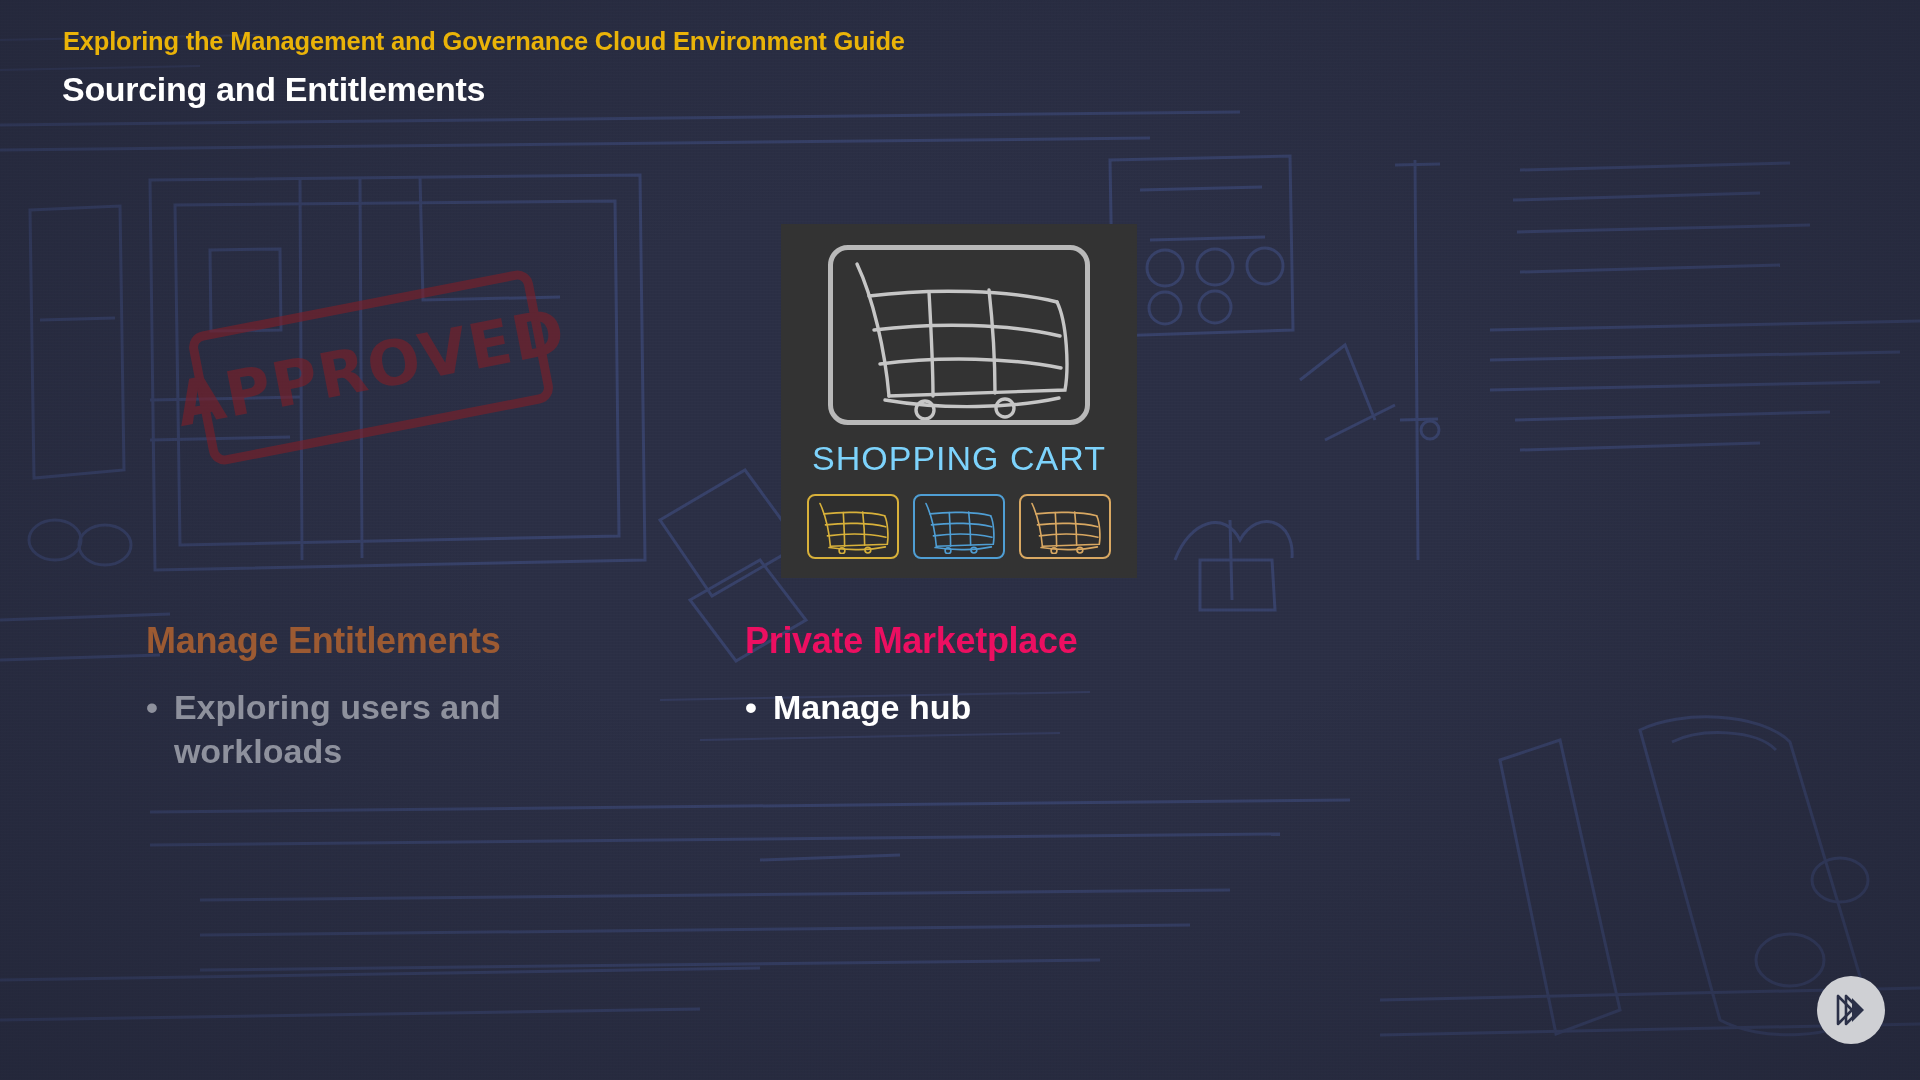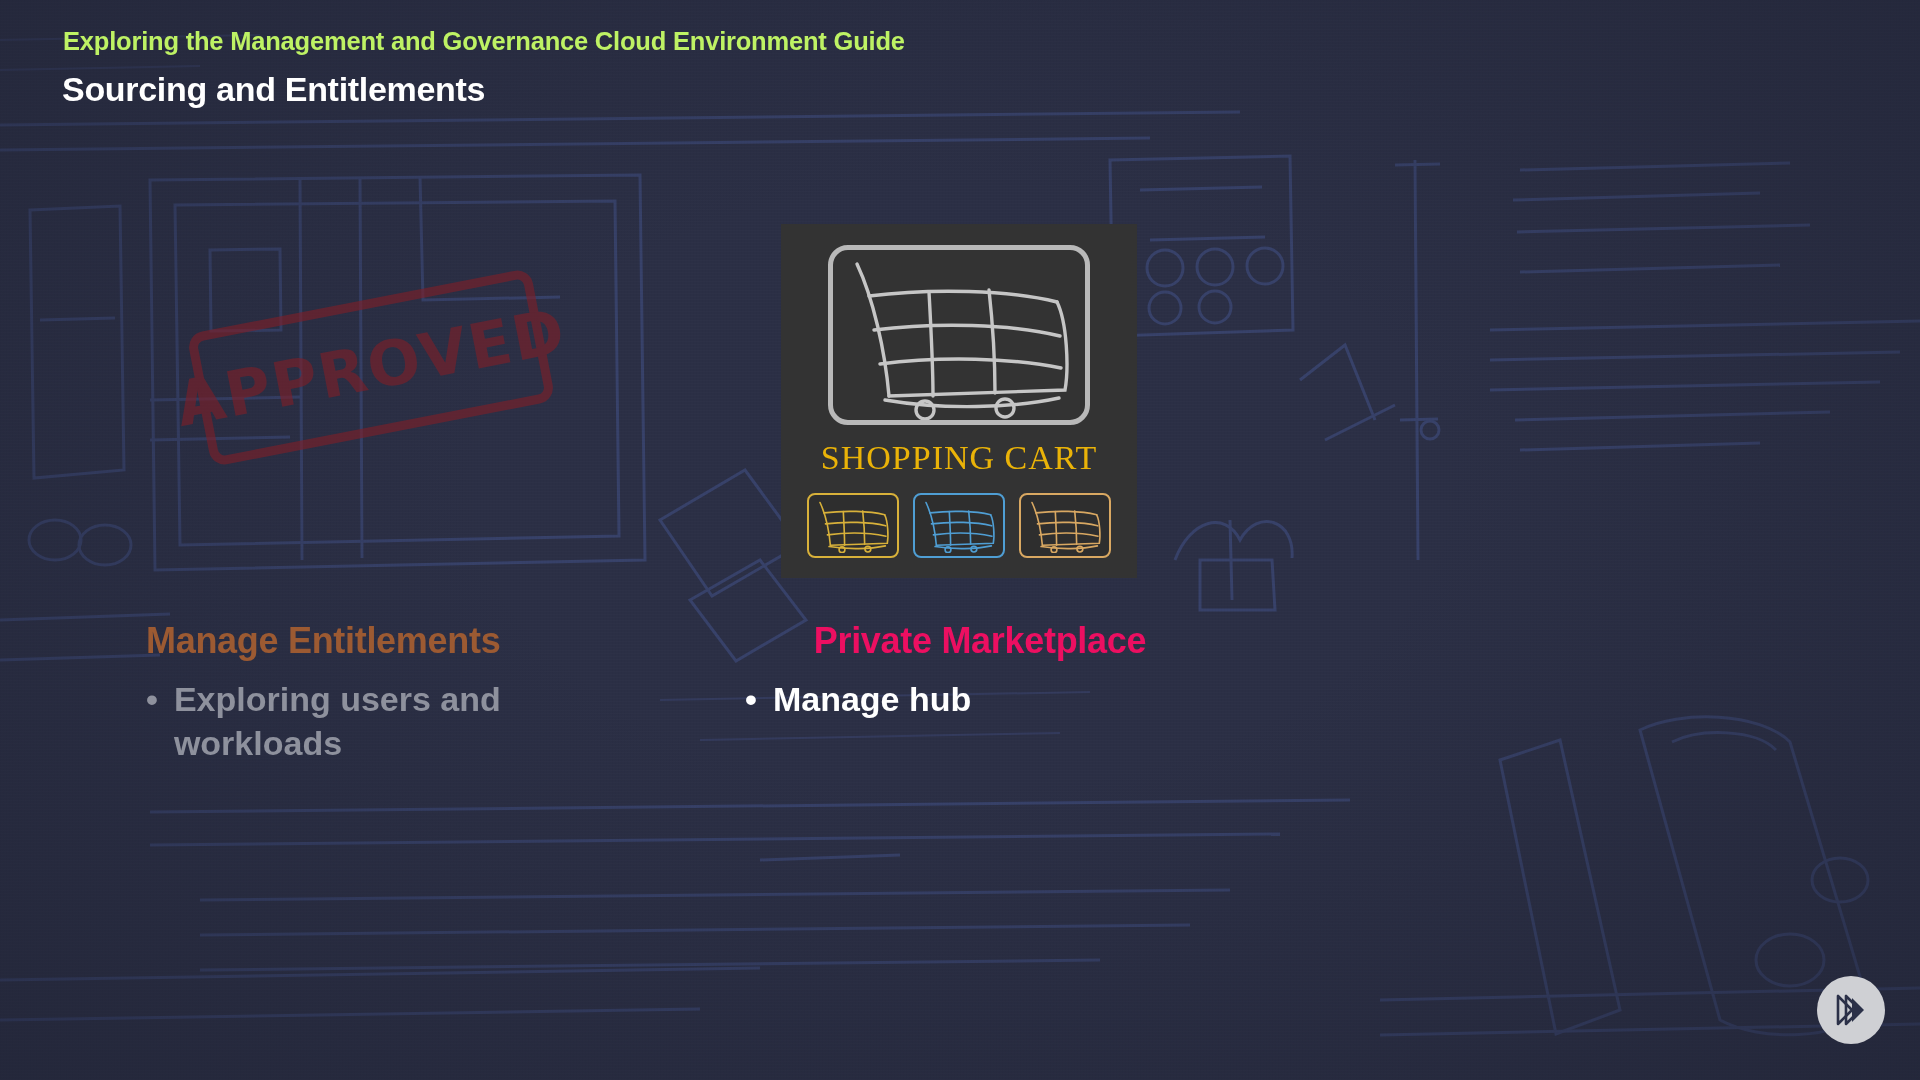--- a/index.html
+++ b/index.html
@@ -52,21 +52,21 @@
     font-weight:bold;
     font-size:62px;
     letter-spacing:2px;
     white-space:nowrap;
   }
 
   
   .eyebrow {
     position:absolute;
     left:63px; top:27px;
-    color:#bef264;
+    color:#eab308;
     font-size:25.5px;
     font-weight:bold;
     letter-spacing:-0.2px;
     white-space:nowrap;
   }
   .title {
     position:absolute;
     left:62px; top:70px;
     color:#ffffff;
     font-size:34px;
@@ -89,22 +89,22 @@
     margin-top:21px;
     width:262px; height:180px;
     border:5px solid #b9b9b9;
     border-radius:20px;
     position:relative;
     display:block;
   }
   .cart-main svg, .thumb svg { display:block; width:100%; height:100%; }
   .cart-caption {
     margin-top:14px;
-    color:#eab308;
-    font-family:Liberation Serif, serif;
+    color:#7dd3fc;
+    font-family:Liberation Sans, sans-serif;
     font-size:34px;
     letter-spacing:1px;
     white-space:nowrap;
   }
   .thumb-row {
     margin-top:16px;
     display:flex;
     gap:14px;
   }
   .thumb {
@@ -113,28 +113,28 @@
     border:2.5px solid #d8b13a;
     background:#2e2e2e;
     padding:3px;
   }
   .thumb.blue  { border-color:#4f9ed4; }
   .thumb.tan   { border-color:#d9a862; }
 
   
   .col { position:absolute; }
   .col-left  { left:146px; top:620px; width:480px; }
-  .col-right { left:745px; top:620px; width:470px;text-align:center; }
+  .col-right { left:745px; top:620px; width:470px; }
 
   .col-head {
     font-size:36px;
     font-weight:bold;
     letter-spacing:-0.3px;
     white-space:nowrap;
-    margin-bottom:16px;
+    margin-bottom:24px;
   }
   .col-left  .col-head { color:#9c5a32; }
   .col-right .col-head { color:#ec0f61; }
 
   .bullet {
     display:flex;
     align-items:flex-start;
     font-size:34px;
     font-weight:bold;
     line-height:1.28;

